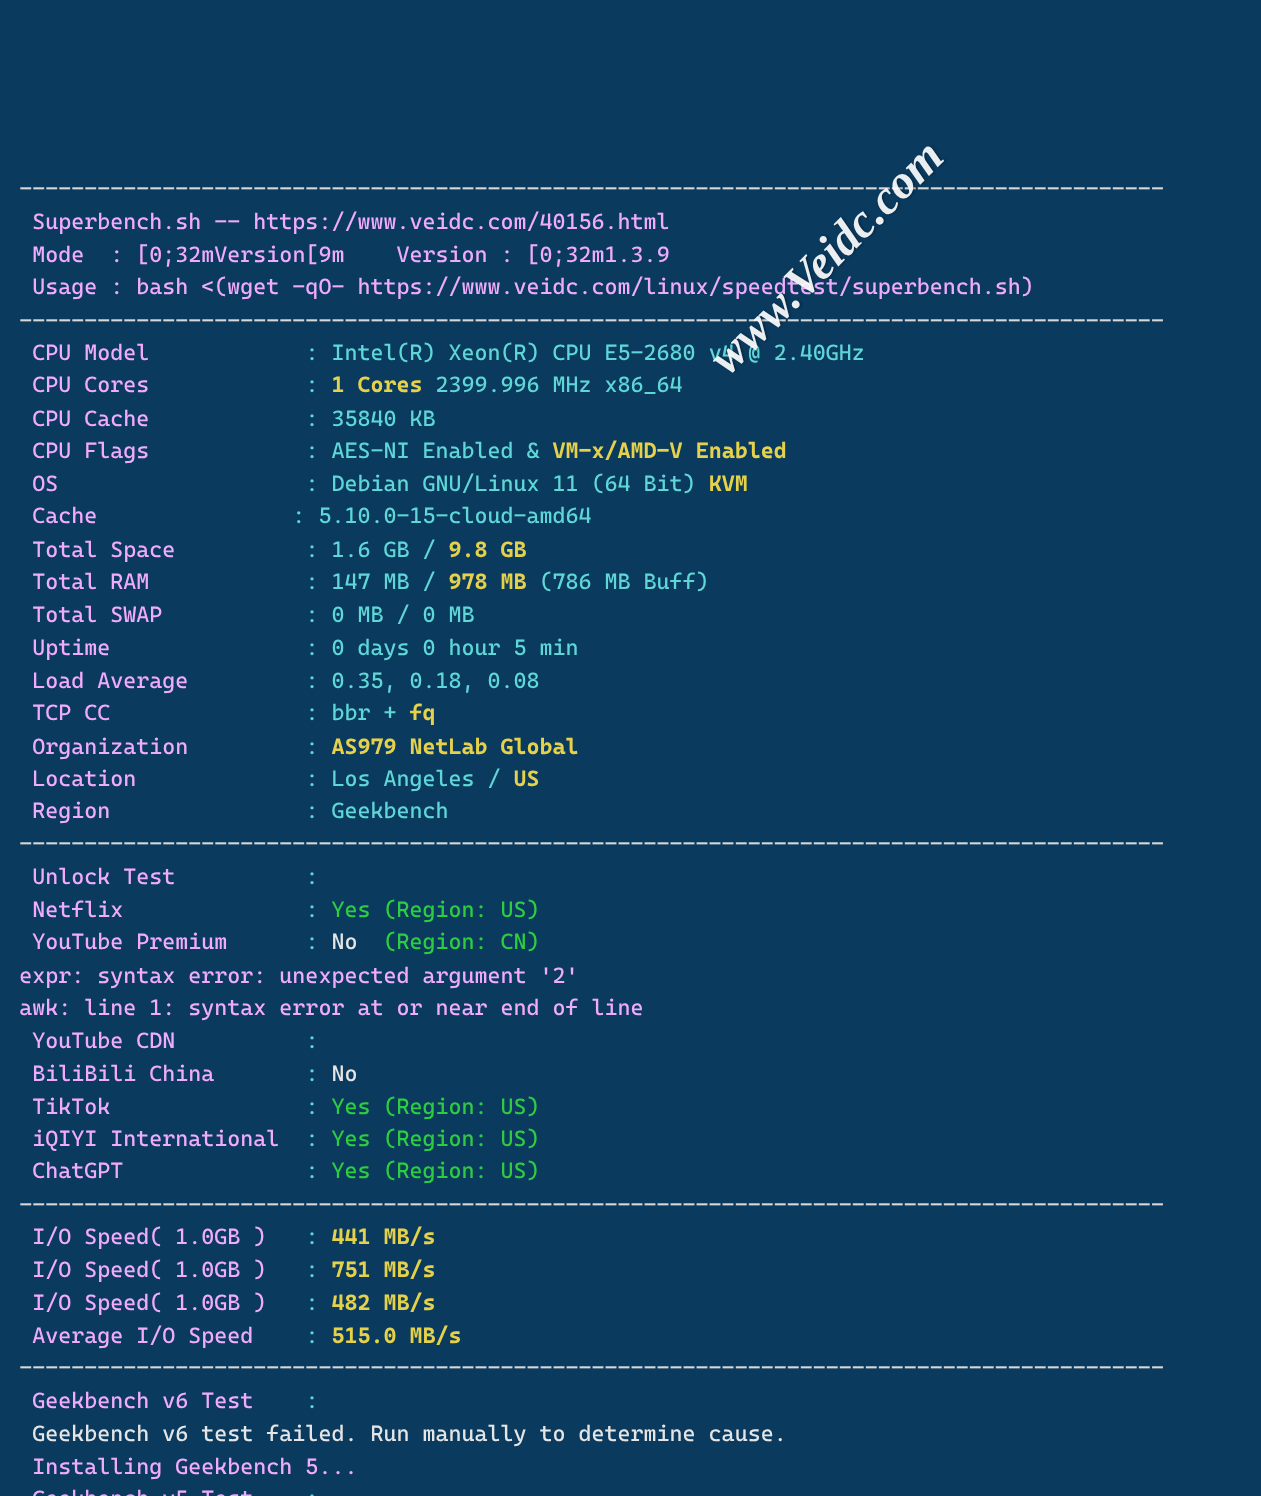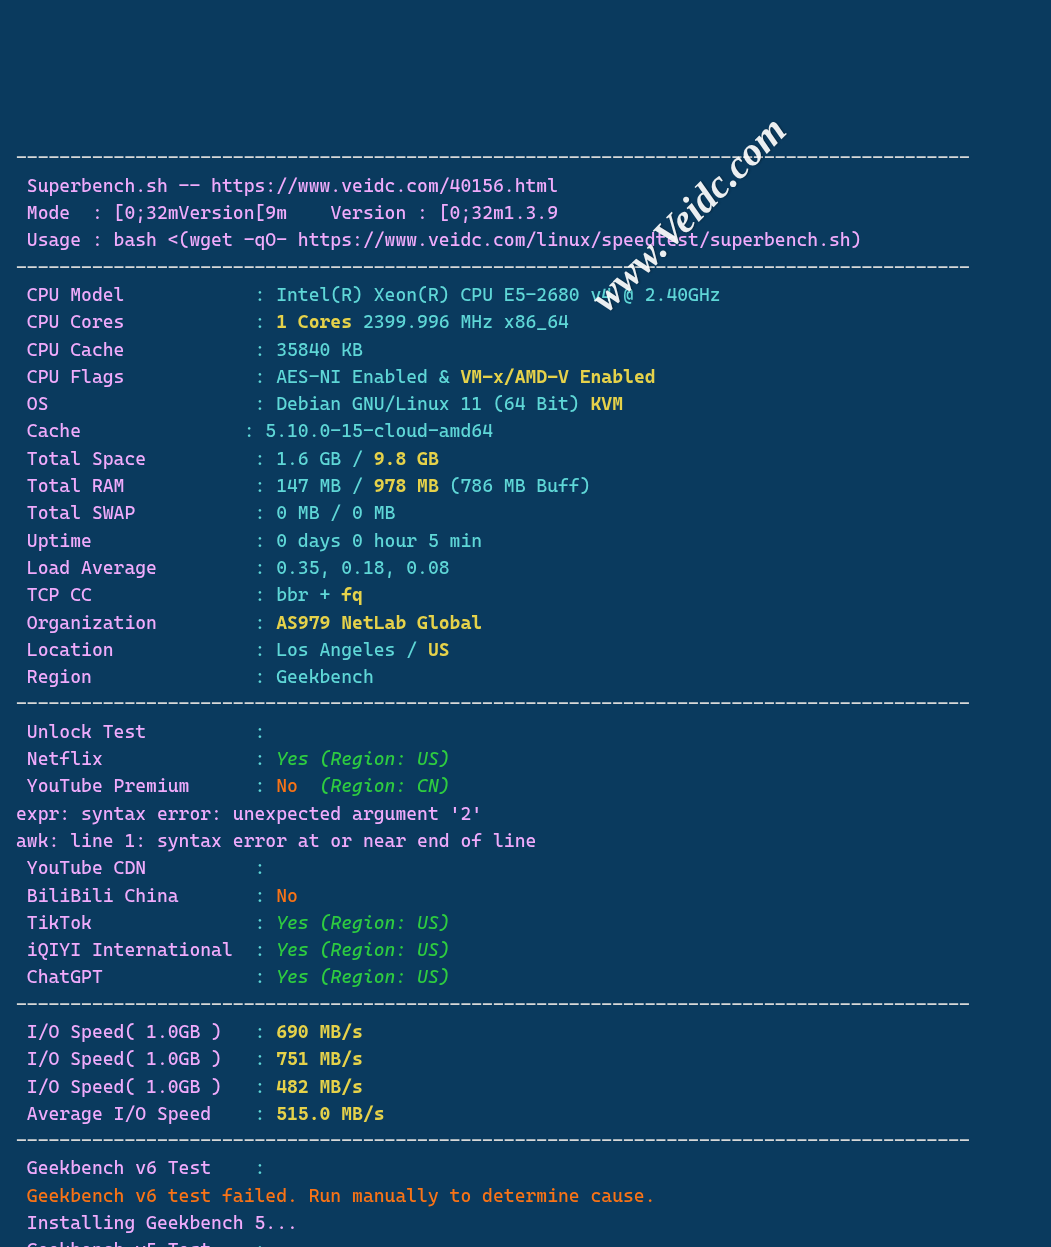--- a/index.html
+++ b/index.html
@@ -15,22 +15,22 @@
     position: relative;
     width: 1051px;
     height: 1247px;
   }
   .term {
     padding: 8px 16px 8px 16px;
   }
   .c-lbl { color: #f0abfc; }     
   .c-cyan { color: #5fd7d7; }    
   .c-yel  { color: #e6d24a; font-weight: bold; }    
-  .c-grn  { color: #2ecc40; font-style: italic; }    
-  .c-red  { color: #f97316; }    
+  .c-grn  { color: #2ecc40; }    
+  .c-red  { color: #e5e5e5; }    
   .sep { color: #d8d8d8; letter-spacing: 0px; }
   .watermark {
     position: absolute;
     top: 200px;
     left: 560px;
     font-family: Georgia, 'Times New Roman', serif;
     font-style: italic;
     font-weight: bold;
     font-size: 40px;
     color: rgba(255,255,255,0.92);
@@ -72,21 +72,21 @@
 <span class="c-lbl"> Netflix              </span><span class="c-cyan">: </span><span class="c-grn">Yes</span><span class="c-grn"> (Region: US)</span>
 <span class="c-lbl"> YouTube Premium      </span><span class="c-cyan">: </span><span class="c-red">No </span><span class="c-grn"> (Region: CN)</span>
 <span class="c-lbl">expr: syntax error: unexpected argument '2'</span>
 <span class="c-lbl">awk: line 1: syntax error at or near end of line</span>
 <span class="c-lbl"> YouTube CDN          </span><span class="c-cyan">:</span>
 <span class="c-lbl"> BiliBili China       </span><span class="c-cyan">: </span><span class="c-red">No</span>
 <span class="c-lbl"> TikTok               </span><span class="c-cyan">: </span><span class="c-grn">Yes</span><span class="c-grn"> (Region: US)</span>
 <span class="c-lbl"> iQIYI International  </span><span class="c-cyan">: </span><span class="c-grn">Yes</span><span class="c-grn"> (Region: US)</span>
 <span class="c-lbl"> ChatGPT              </span><span class="c-cyan">: </span><span class="c-grn">Yes</span><span class="c-grn"> (Region: US)</span>
 <span class="sep">----------------------------------------------------------------------------------------</span>
-<span class="c-lbl"> I/O Speed( 1.0GB )   </span><span class="c-cyan">: </span><span class="c-yel">690 MB/s</span>
+<span class="c-lbl"> I/O Speed( 1.0GB )   </span><span class="c-cyan">: </span><span class="c-yel">441 MB/s</span>
 <span class="c-lbl"> I/O Speed( 1.0GB )   </span><span class="c-cyan">: </span><span class="c-yel">751 MB/s</span>
 <span class="c-lbl"> I/O Speed( 1.0GB )   </span><span class="c-cyan">: </span><span class="c-yel">482 MB/s</span>
 <span class="c-lbl"> Average I/O Speed    </span><span class="c-cyan">: </span><span class="c-yel">515.0 MB/s</span>
 <span class="sep">----------------------------------------------------------------------------------------</span>
 <span class="c-lbl"> Geekbench v6 Test    </span><span class="c-cyan">:</span>
 <span class="c-red"> Geekbench v6 test failed. Run manually to determine cause.</span>
 <span class="c-lbl"> Installing Geekbench 5...</span>
 <span class="c-lbl"> Geekbench v5 Test    </span><span class="c-cyan">:</span>
 
 

